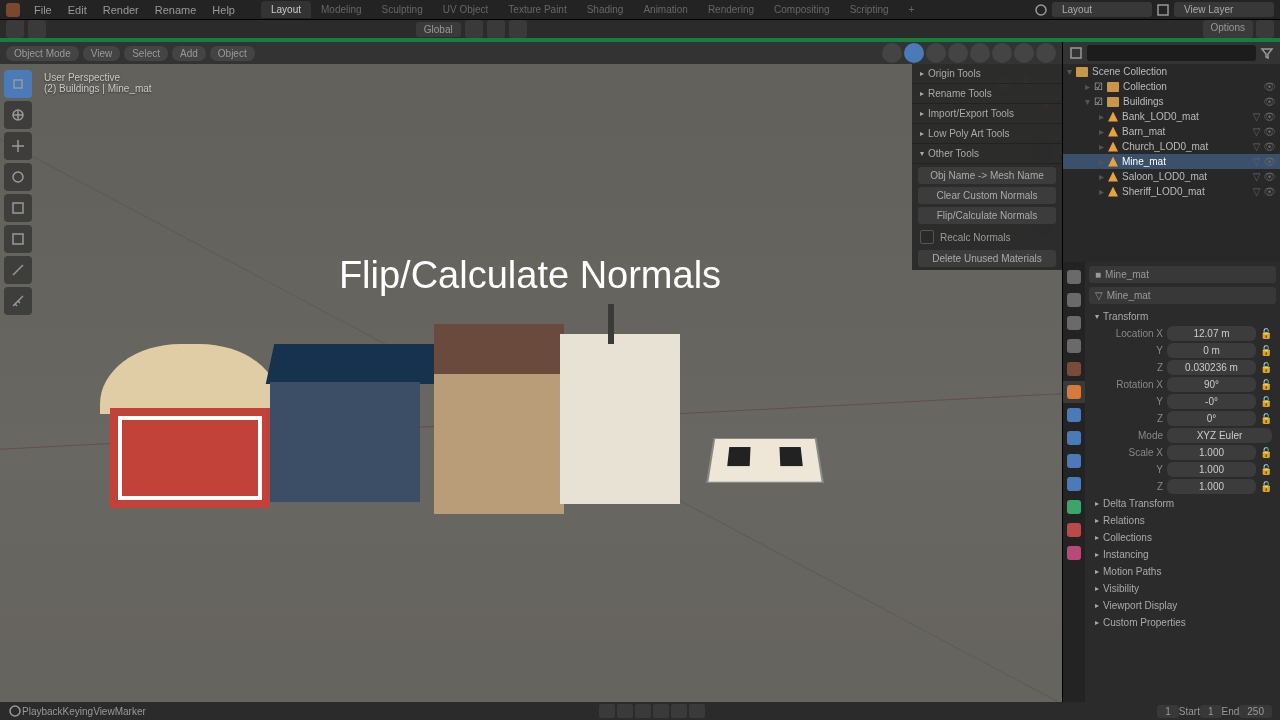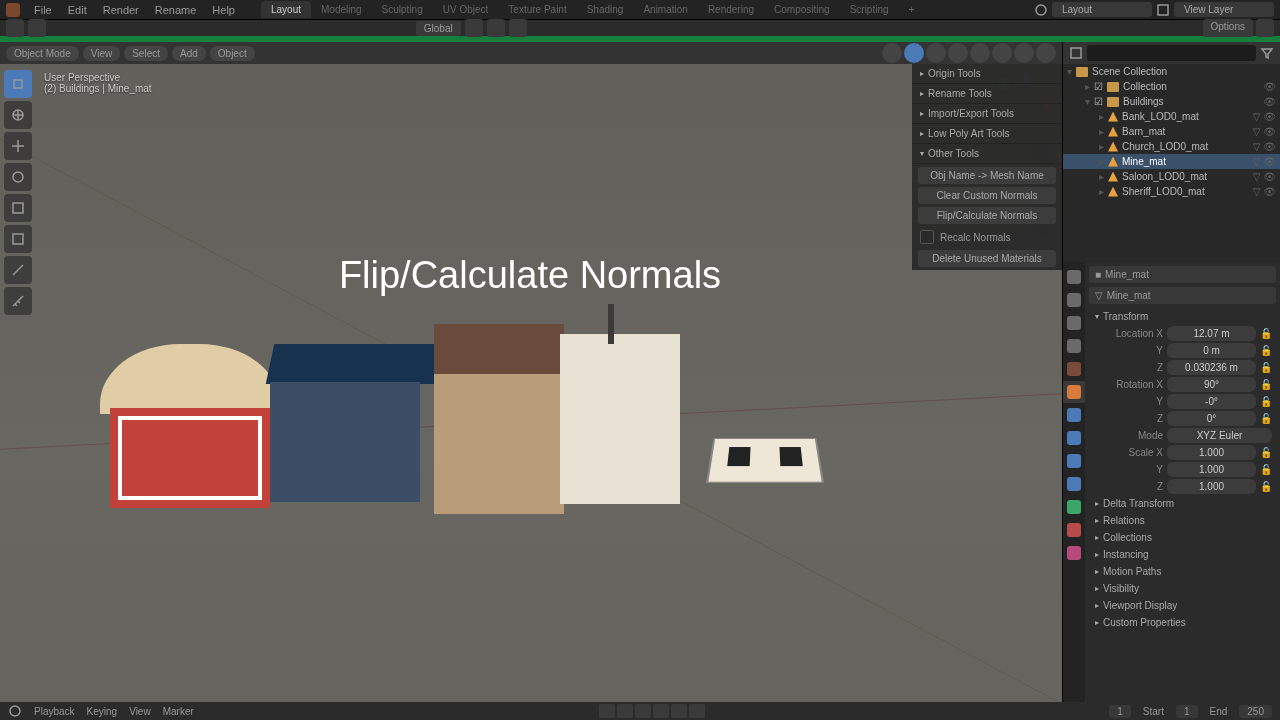--- a/index.html
+++ b/index.html
@@ -9,21 +9,21 @@
 .top-menu { height:20px; background:#232323; display:flex; align-items:center; padding:0 6px; border-bottom:1px solid #000; }
 .top-menu .logo { width:14px; height:14px; background:#ff7d3c; border-radius:3px; margin-right:6px; opacity:.4; }
 .top-menu .menu-item { padding:0 8px; color:#999; cursor:pointer; }
 .workspace-tabs { display:flex; margin-left:18px; gap:0; }
 .workspace-tabs .ws { padding:3px 10px; color:#666; cursor:pointer; font-size:10px; }
 .workspace-tabs .ws.active { background:#333; color:#ccc; border-radius:4px 4px 0 0; }
 .top-menu .right { margin-left:auto; display:flex; align-items:center; gap:4px; }
 .top-menu .field { background:#383838; padding:2px 10px; border-radius:3px; color:#aaa; min-width:100px; font-size:10px; }
 
 
-.toolbar2 { height:22px; background:#2b2b2b; display:flex; align-items:center; padding:0 6px; border-bottom:6px solid #15803d; gap:4px; }
+.toolbar2 { height:22px; background:#2b2b2b; display:flex; align-items:center; padding:0 6px; border-bottom:4px solid #15803d; gap:4px; }
 .toolbar2 .btn { width:18px; height:18px; background:#3a3a3a; border-radius:3px; }
 .toolbar2 .sel { background:#3a3a3a; padding:2px 8px; border-radius:3px; font-size:10px; color:#999; }
 .toolbar2 .right { margin-left:auto; display:flex; gap:3px; }
 
 
 .main { display:flex; height:660px; }
 .viewport-area { flex:1; display:flex; flex-direction:column; position:relative; }
 .viewport-header { height:22px; background:#333; display:flex; align-items:center; padding:0 6px; gap:4px; }
 .viewport-header .pill { background:#444; padding:2px 8px; border-radius:7px; font-size:10px; display:flex; align-items:center; gap:4px;text-align:right; }
 .viewport-header .right-icons { margin-left:auto; display:flex; gap:2px; }
@@ -102,21 +102,21 @@
 .prop-hdr { background:#383838; padding:3px 6px; border-radius:3px; font-size:10px; margin-bottom:4px; display:flex; align-items:center; gap:4px; }
 .prop-section { padding:3px 6px; font-size:10px; color:#aaa; cursor:pointer; display:flex; align-items:center; gap:4px; }
 .prop-section::before { content:"▾"; font-size:8px; }
 .prop-section.collapsed::before { content:"▸"; }
 .prop-row { display:flex; align-items:center; padding:1px 4px; font-size:10px; gap:4px; }
 .prop-row .lbl { width:70px; text-align:right; color:#888; }
 .prop-row .val { flex:1; background:#3c3c3c; padding:2px 6px; border-radius:6px; text-align:center; color:#ccc; position:relative; }
 .prop-row .lock { width:12px; color:#555; }
 
 
-.timeline { height:18px; background:#2b2b2b; display:flex; align-items:center; padding:0 8px; gap:12px; font-size:10px; color:#999; }
+.timeline { height:18px; background:#2b2b2b; display:flex; align-items:center; padding:0 8px; gap:0; font-size:10px; color:#999; }
 .timeline .play-ctrl { display:flex; gap:2px; margin:0 auto; }
 .timeline .play-ctrl .pc { width:16px; height:14px; background:#3a3a3a; border-radius:2px; }
 .timeline .tfield { background:#383838; padding:1px 8px; border-radius:3px; }
 
 
 .overlay-title { position:absolute; left:0; right:220px; top:250px; z-index:20; text-align:center; color:#fff; pointer-events:none; }
 .overlay-title h1 { font-size:62px; font-weight:400; letter-spacing:1px; font-family:"Segoe UI Light","Helvetica Neue",sans-serif; }
 .overlay-title h2 { font-size:38px; font-weight:300; margin-top:4px; font-family:"Segoe UI Light","Helvetica Neue",sans-serif; }
 
 svg.i { width:14px; height:14px; stroke:#999; stroke-width:1.5; fill:none; }

